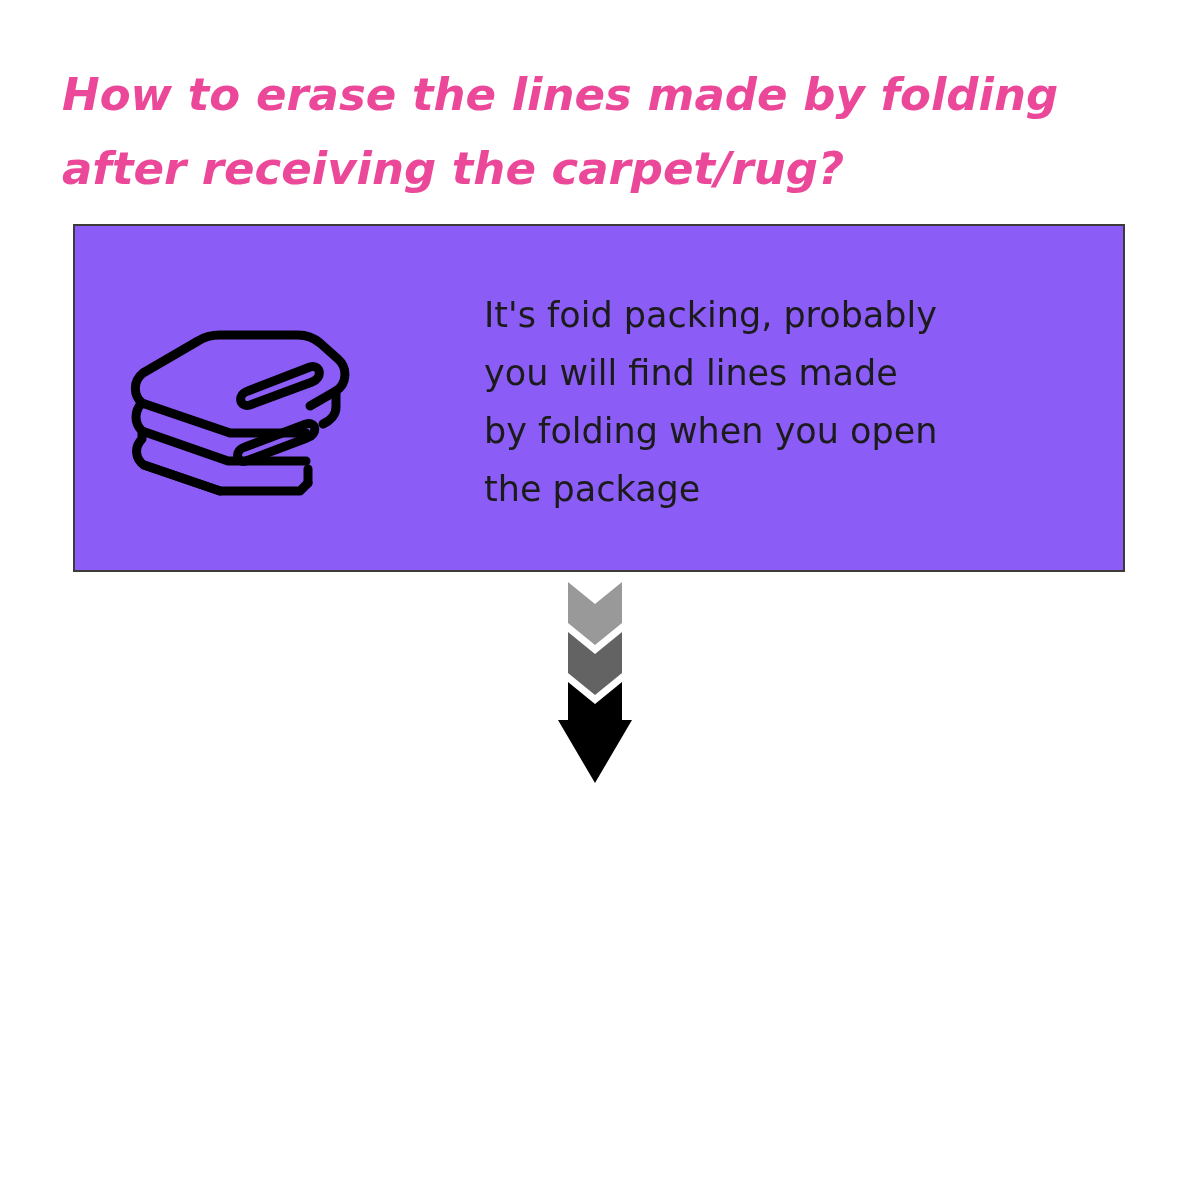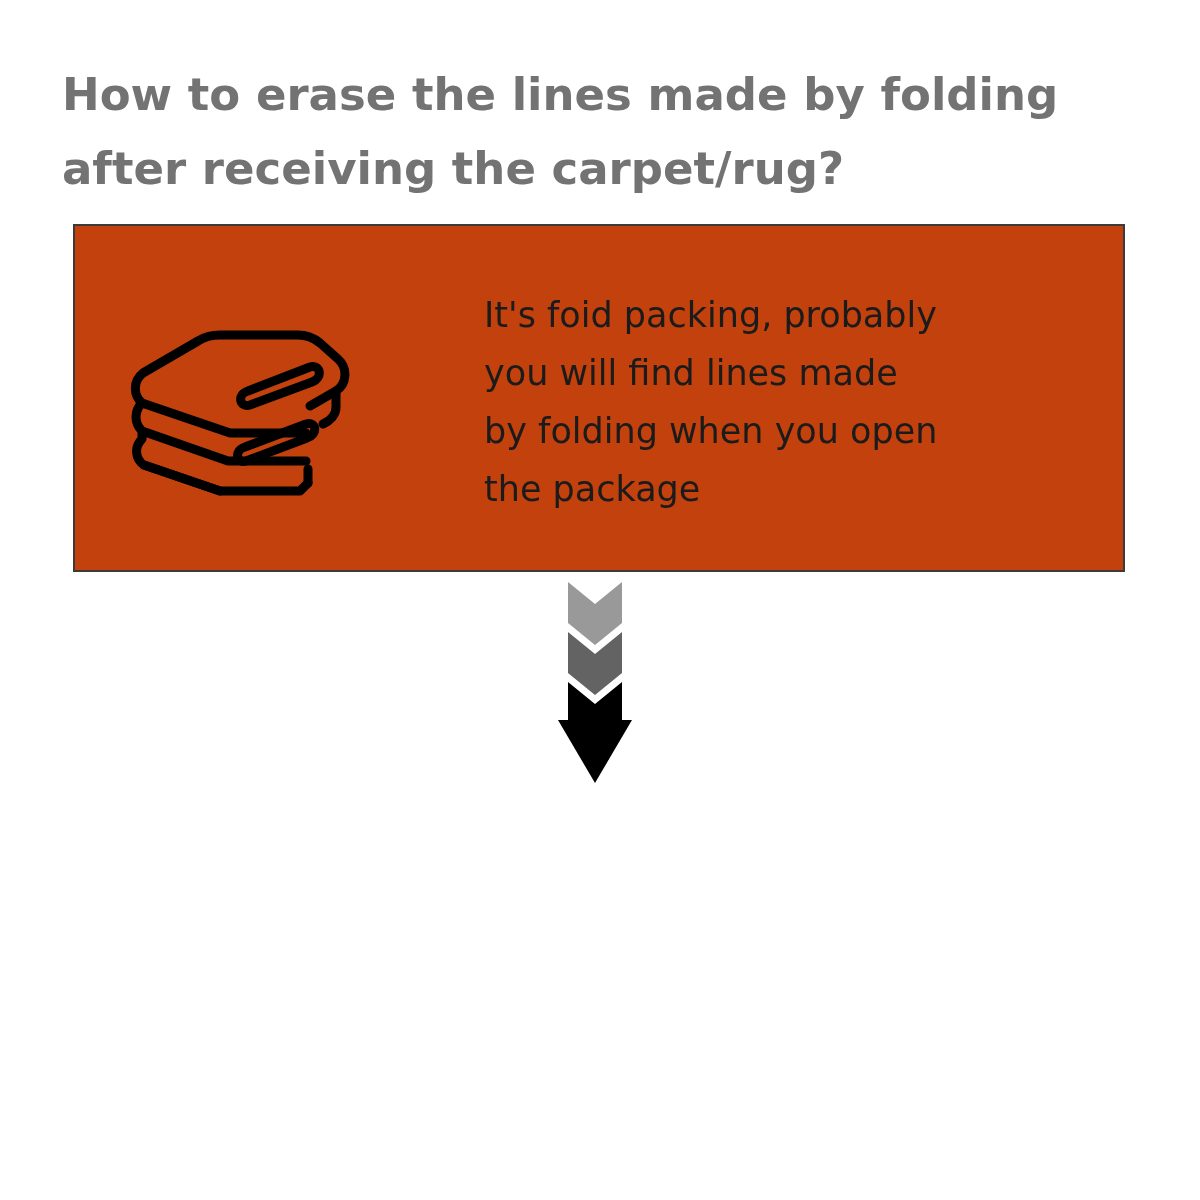--- a/index.html
+++ b/index.html
@@ -26,31 +26,32 @@
   
   .title {
     position: absolute;
     left: 62px;
     top: 58px;
     width: 1100px;
     font-family: "DejaVu Sans", sans-serif;
     font-weight: 700;
     font-size: 45px;
     line-height: 74px;
-    color: #737373;
+    color: #ec4899;
     letter-spacing: 0px;
     white-space: pre-line;
+    font-style: italic;
   }
 
   
   .step-box {
     position: absolute;
     box-sizing: border-box;
     border: 2px solid #3d3a3c;
-    background: #c2410c;
+    background: #8b5cf6;
   }
   #box-1 {
     left: 73px;
     top: 224px;
     width: 1052px;
     height: 348px;
   }
   #box-2 {
     left: 73px;
     top: 795px;

